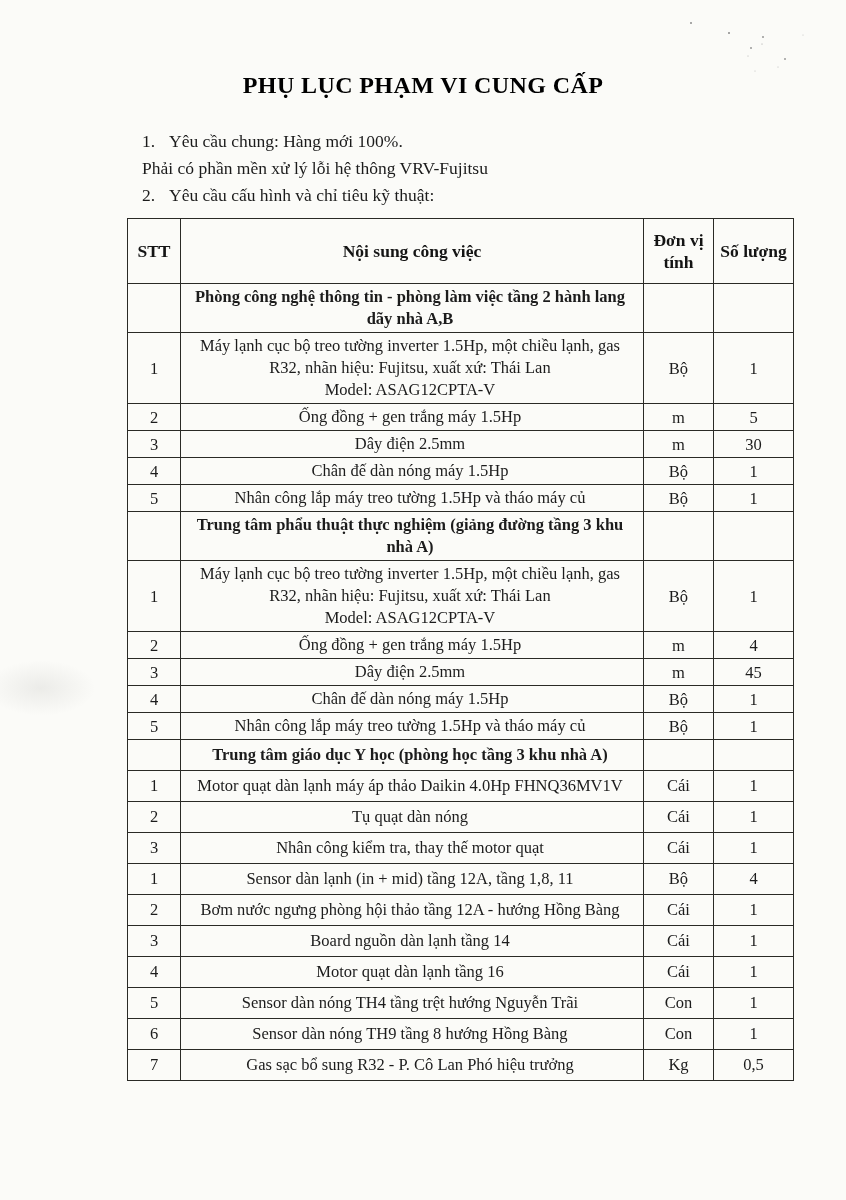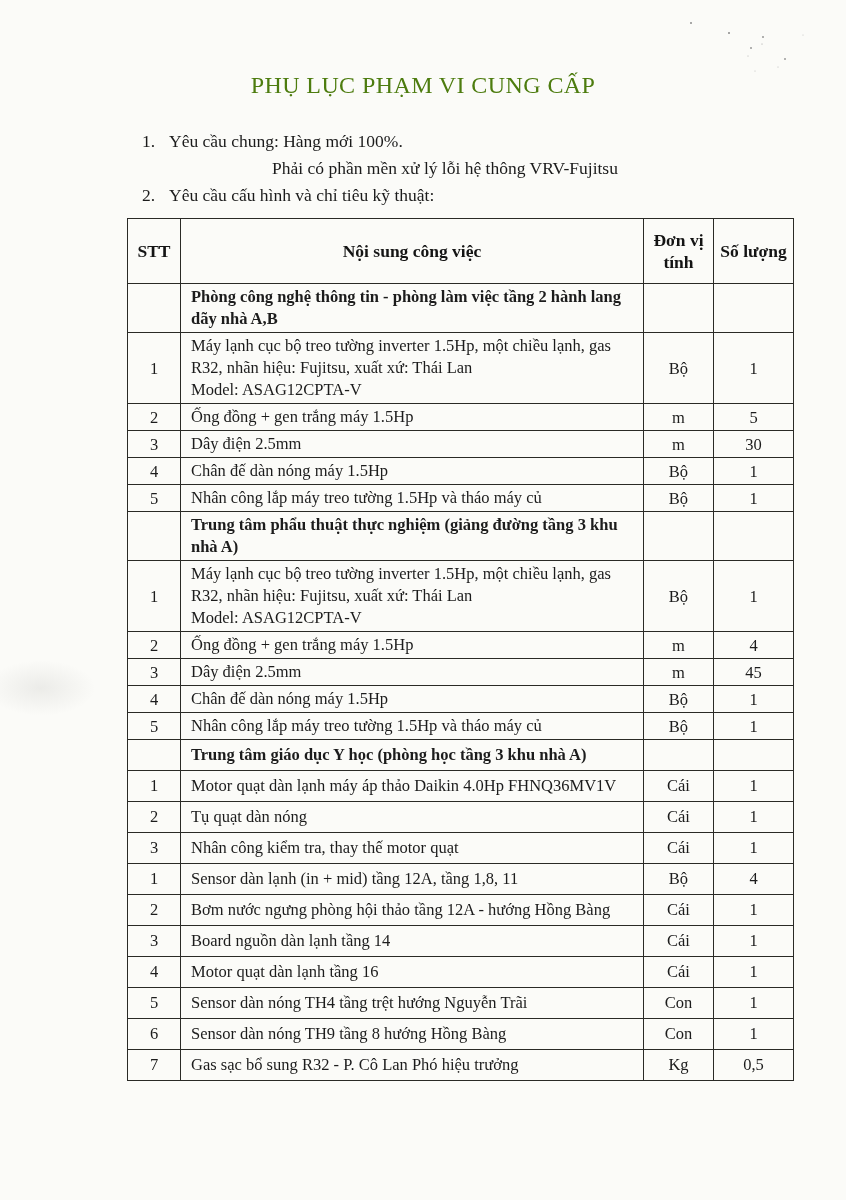--- a/index.html
+++ b/index.html
@@ -12,29 +12,29 @@
     overflow: hidden;
   }
   .doc { position: absolute; inset: 0; padding-top: 72px; box-sizing: border-box; }
 
   h1.title {
     margin: 0 0 30px 0;
     text-align: center;
     font-size: 24px;
     line-height: 26px;
     letter-spacing: 0.4px;
-    font-weight: normal;
-    color: #4d7c0f;
+    font-weight: bold;
+    color: #000000;
   }
 
   .intro { margin-left: 142px; font-size: 17.5px; }
   .intro .item { display: flex; line-height: 27px; }
   .intro .num { width: 27px; flex: 0 0 27px; }
   .intro b { font-weight: normal; }
-  .intro .subline { margin-left: 130px; line-height: 27px; }
+  .intro .subline { line-height: 27px; }
 
   table.supply {
     margin: 9px 0 0 127px;
     width: 666px;
     border-collapse: collapse;
     table-layout: fixed;
   }
   .supply col.w-stt { width: 53px; }
   .supply col.w-content { width: 463px; }
   .supply col.w-unit { width: 70px; }
@@ -49,22 +49,22 @@
     font-weight: bold;
     font-size: 17.5px;
     line-height: 22px;
     text-align: center;
     padding: 10px 4px;
     color: #141414;
   }
   .supply td { font-size: 16.5px; color: #1c1c1c; }
   .c-stt, .c-unit, .c-qty { text-align: center; }
   .c-content {
-    text-align: left;
-    padding-left: 10px;
+    text-align: center;
+    padding-left: 4px;
     padding-right: 8px;
     white-space: pre-line;
     margin-left: 10px;
   }
   .section-title { font-weight: bold; color: #141414; }
 
   tr.tight td { line-height: 21px; padding-top: 2px; padding-bottom: 2px; }
   tr.tight td.c-content { line-height: 22px; }
   tr.roomy td { line-height: 22px; padding-top: 4px; padding-bottom: 4px; }
 

